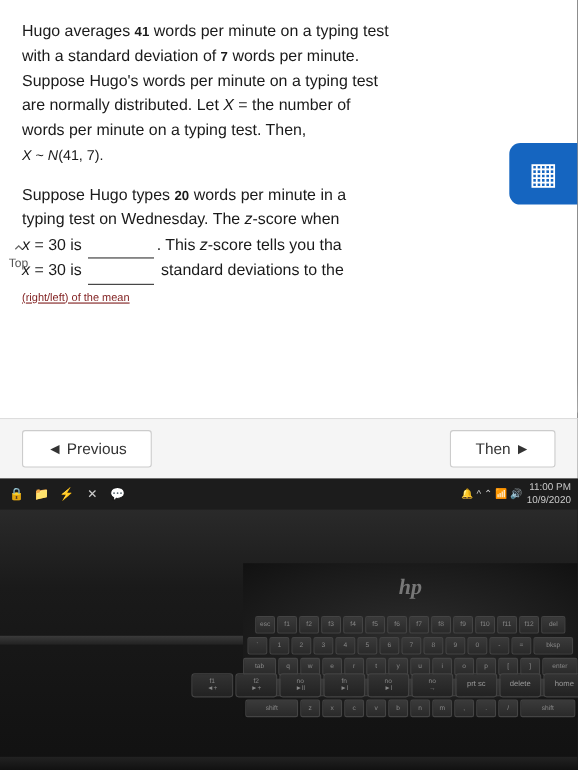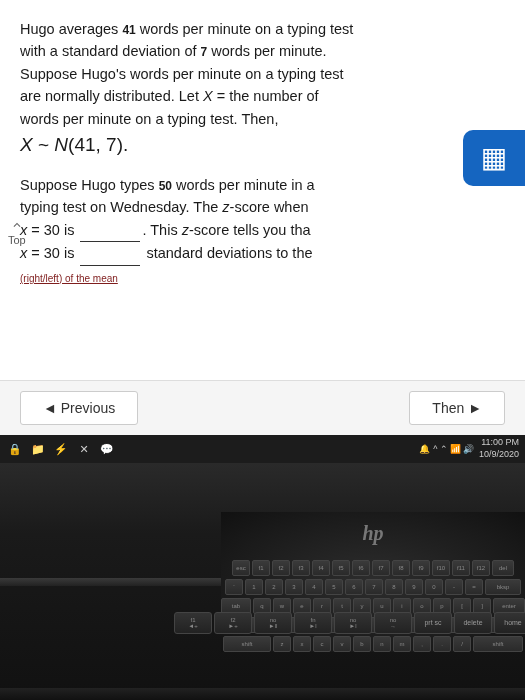--- a/index.html
+++ b/index.html
@@ -27,21 +27,21 @@
       line-height: 1.55;
       color: #1a1a1a;
     }
 
     .question-text .bold {
       font-weight: bold;
       font-size: 12px;
     }
 
     .math-line {
-      font-size: 19px;
+      font-size: 13px;
       margin-top: 4px;
       margin-bottom: 6px;
     }
 
     .section2 {
       margin-top: 14px;
     }
 
     .blank {
       display: inline-block;
@@ -292,21 +292,21 @@
     <div>
       Hugo averages <span class="bold">41</span> words per minute on a typing test<br>
       with a standard deviation of <span class="bold">7</span> words per minute.<br>
       Suppose Hugo's words per minute on a typing test<br>
       are normally distributed. Let <em>X</em> = the number of<br>
       words per minute on a typing test. Then,<br>
       <span class="math-line"><em>X</em> ~ <em>N</em>(41, 7).</span>
     </div>
 
     <div class="section2">
-      Suppose Hugo types <span class="bold">50</span> words per minute in a<br>
+      Suppose Hugo types <span class="bold">20</span> words per minute in a<br>
       typing test on Wednesday. The <em>z</em>-score when<br>
       <em>x</em> = 30 is <span class="blank">&nbsp;&nbsp;&nbsp;&nbsp;&nbsp;&nbsp;</span>. This <em>z</em>-score tells you tha<br>
       <em>x</em> = 30 is <span class="blank">&nbsp;&nbsp;&nbsp;&nbsp;&nbsp;&nbsp;&nbsp;</span> standard deviations to the<br>
       <span style="color:#7f1d1d;font-size:10px;text-decoration:underline;">(right/left) of the mean</span>
     </div>
   </div>
 
   <div class="chat-bubble">
     <span class="chat-bubble-icon">▦</span>
   </div>

